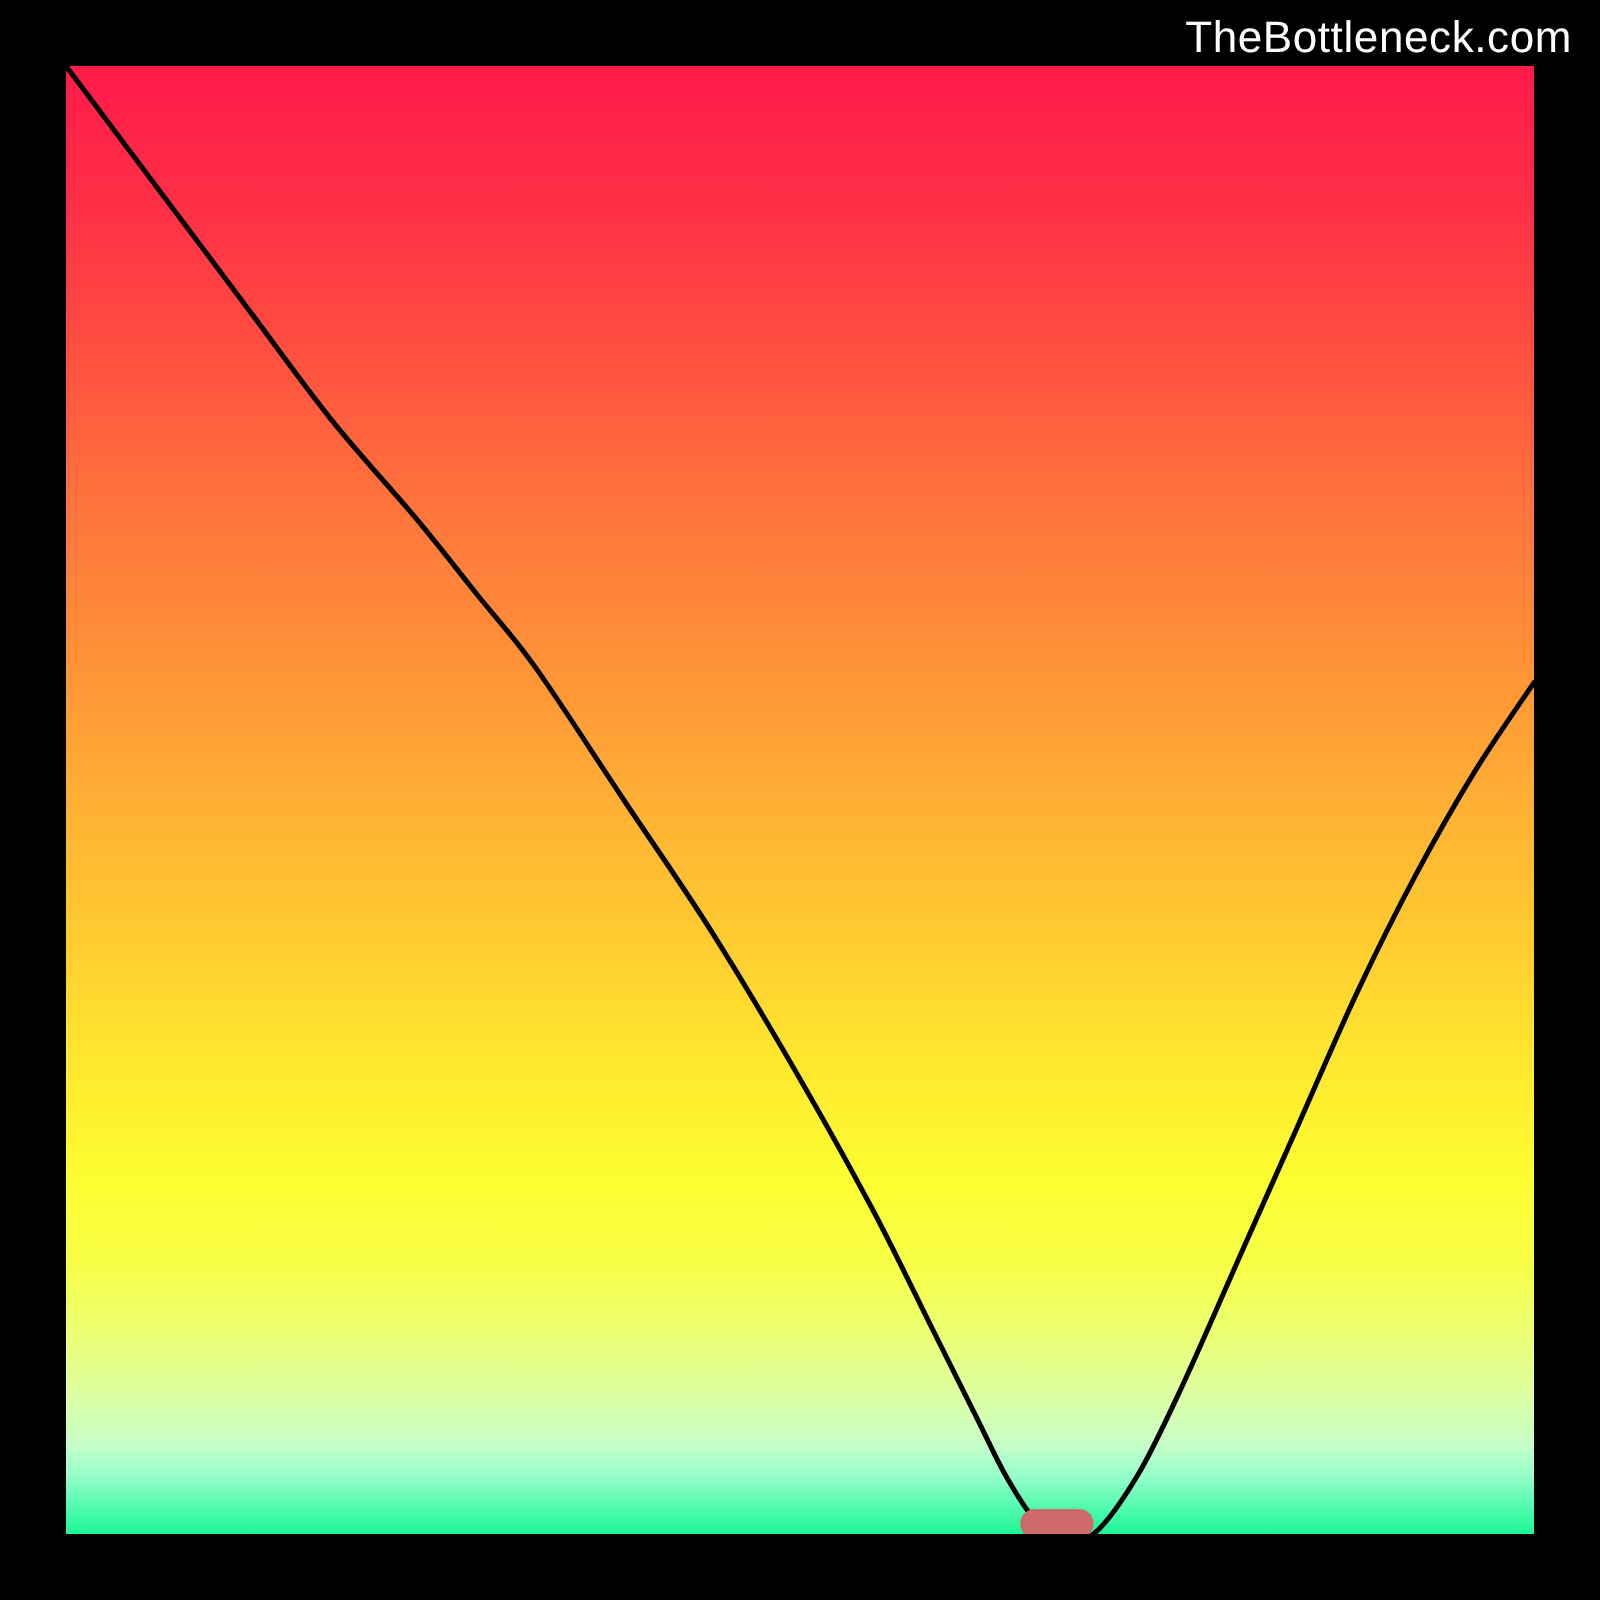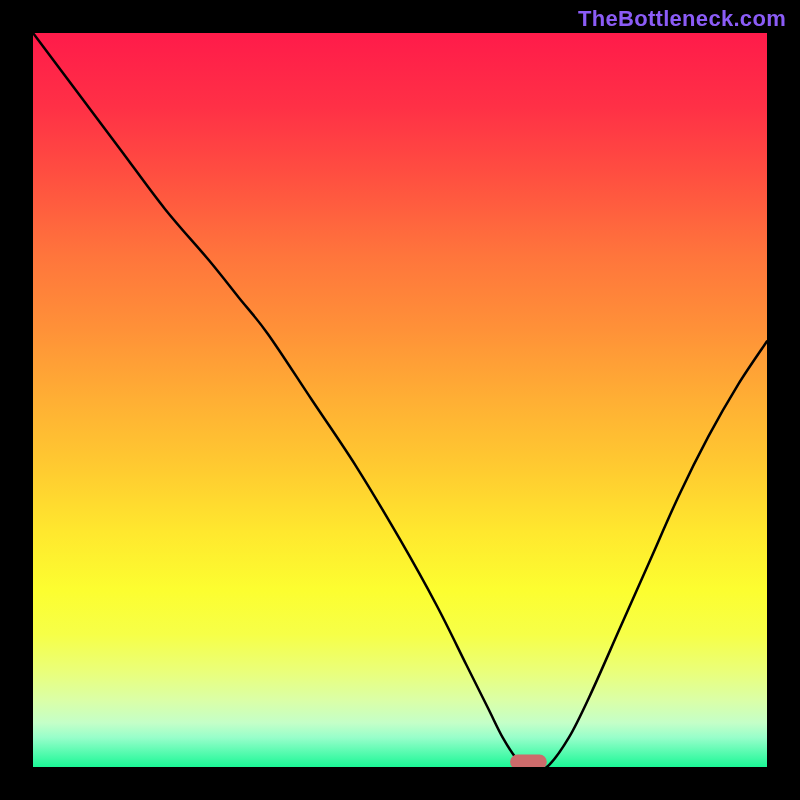--- a/index.html
+++ b/index.html
@@ -16,23 +16,23 @@
     left: 0;
     top: 0;
     width: 800px;
     height: 800px;
     background: #000;
   }
   .watermark {
     position: absolute;
     top: 6px;
     right: 14px;
-    color: #8b5cf6;
+    color: #ffffff;
     font-size: 22px;
-    font-weight: 700;
+    font-weight: 400;
     letter-spacing: 0.3px;
     z-index: 5;
   }
   .plot-wrap {
     position: absolute;
     box-sizing: border-box;
   }
   svg {
     display: block;
   }

